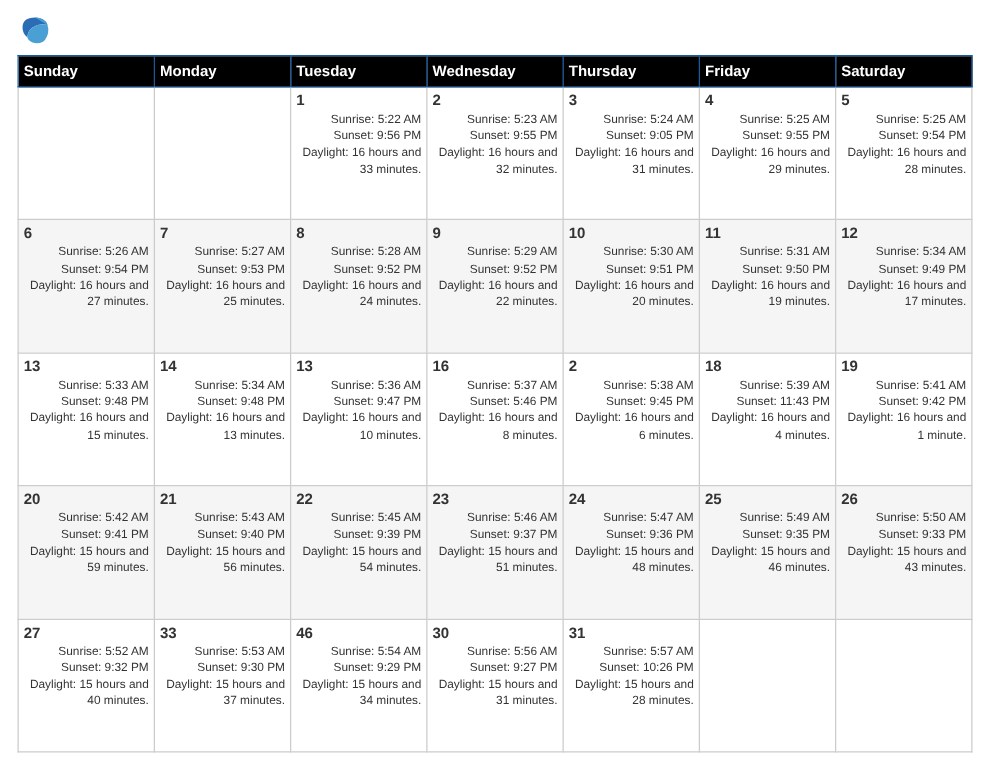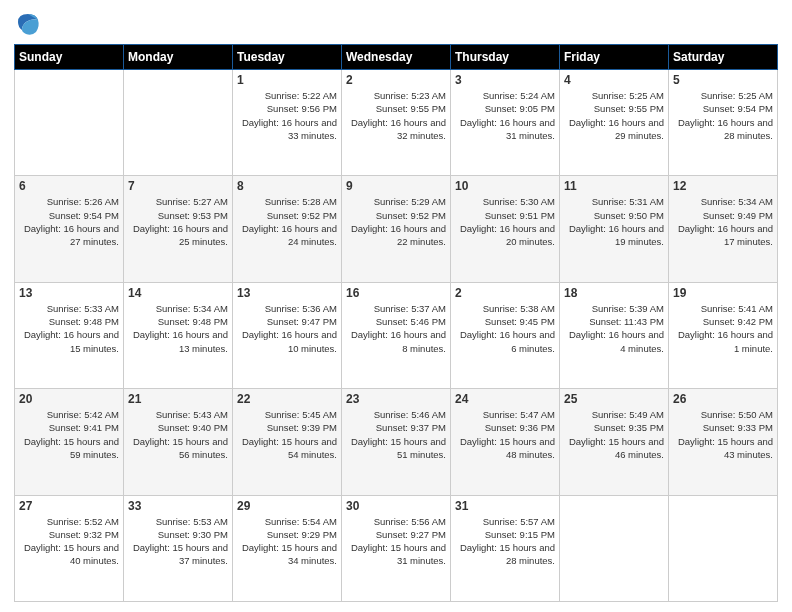--- a/index.html
+++ b/index.html
@@ -338,37 +338,37 @@
 and 40 minutes.</div>
           </td>
           <td>
             <span class="day-number">33</span>
             <div class="day-info">Sunrise: 5:53 AM
 Sunset: 9:30 PM
 Daylight: 15 hours
 and 37 minutes.</div>
           </td>
           <td>
-            <span class="day-number">29</span>
+            <span class="day-number">46</span>
             <div class="day-info">Sunrise: 5:54 AM
 Sunset: 9:29 PM
 Daylight: 15 hours
 and 34 minutes.</div>
           </td>
           <td>
             <span class="day-number">30</span>
             <div class="day-info">Sunrise: 5:56 AM
 Sunset: 9:27 PM
 Daylight: 15 hours
 and 31 minutes.</div>
           </td>
           <td>
             <span class="day-number">31</span>
             <div class="day-info">Sunrise: 5:57 AM
-Sunset: 9:15 PM
+Sunset: 10:26 PM
 Daylight: 15 hours
 and 28 minutes.</div>
           </td>
           <td class="empty-cell"></td>
           <td class="empty-cell"></td>
         </tr>
       </tbody>
   </table>
 </div>
 

